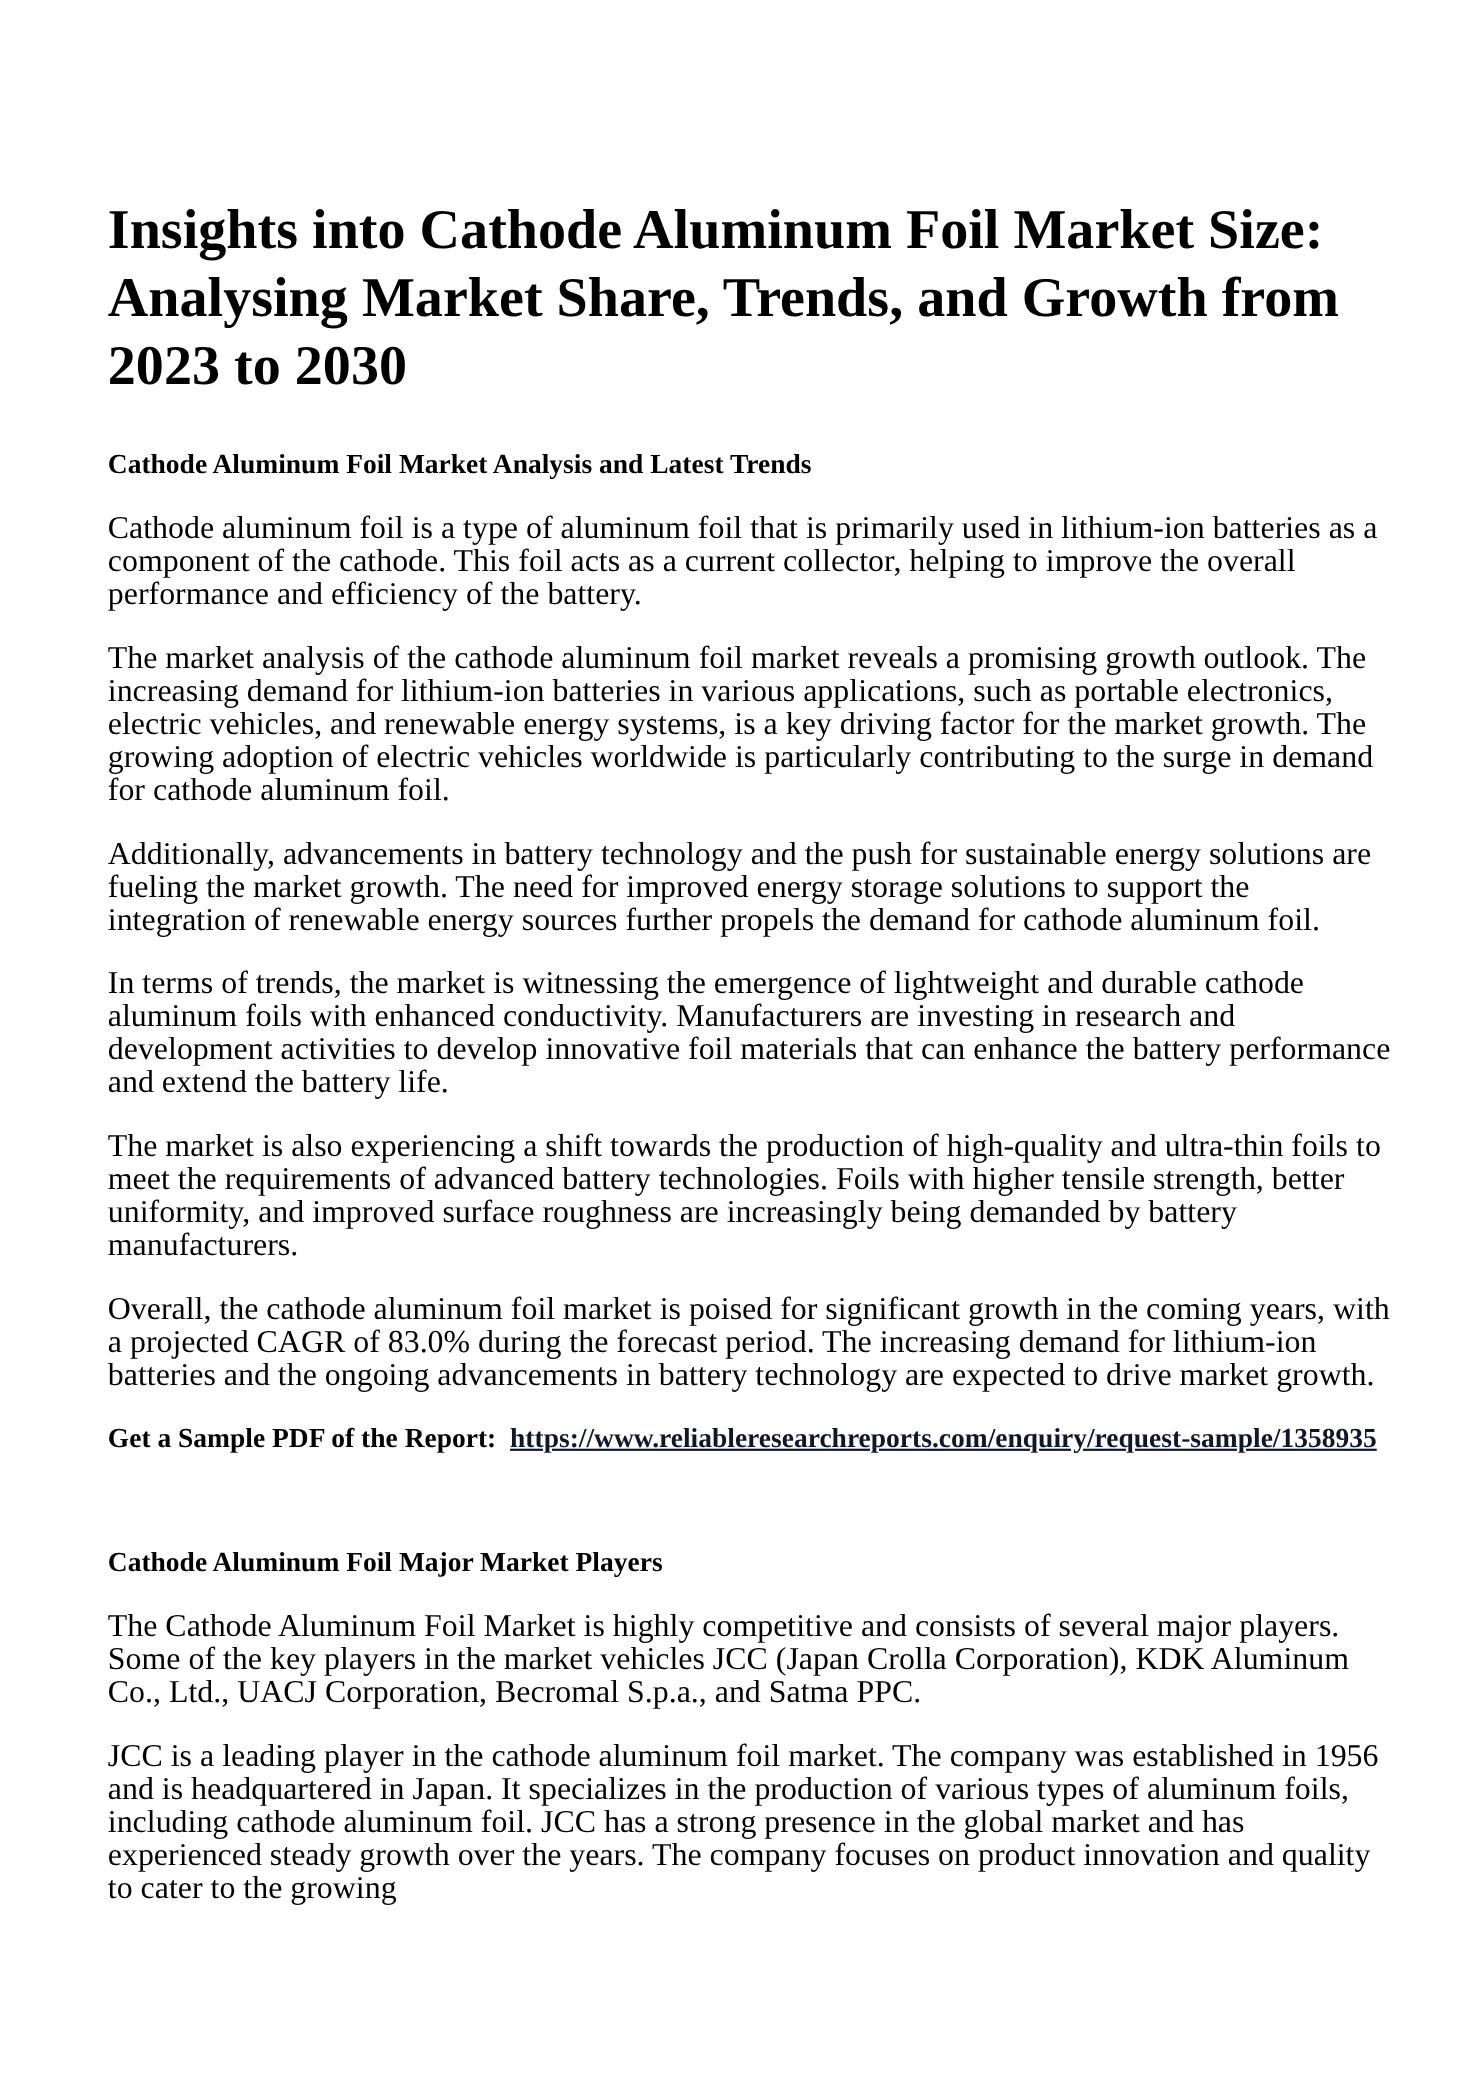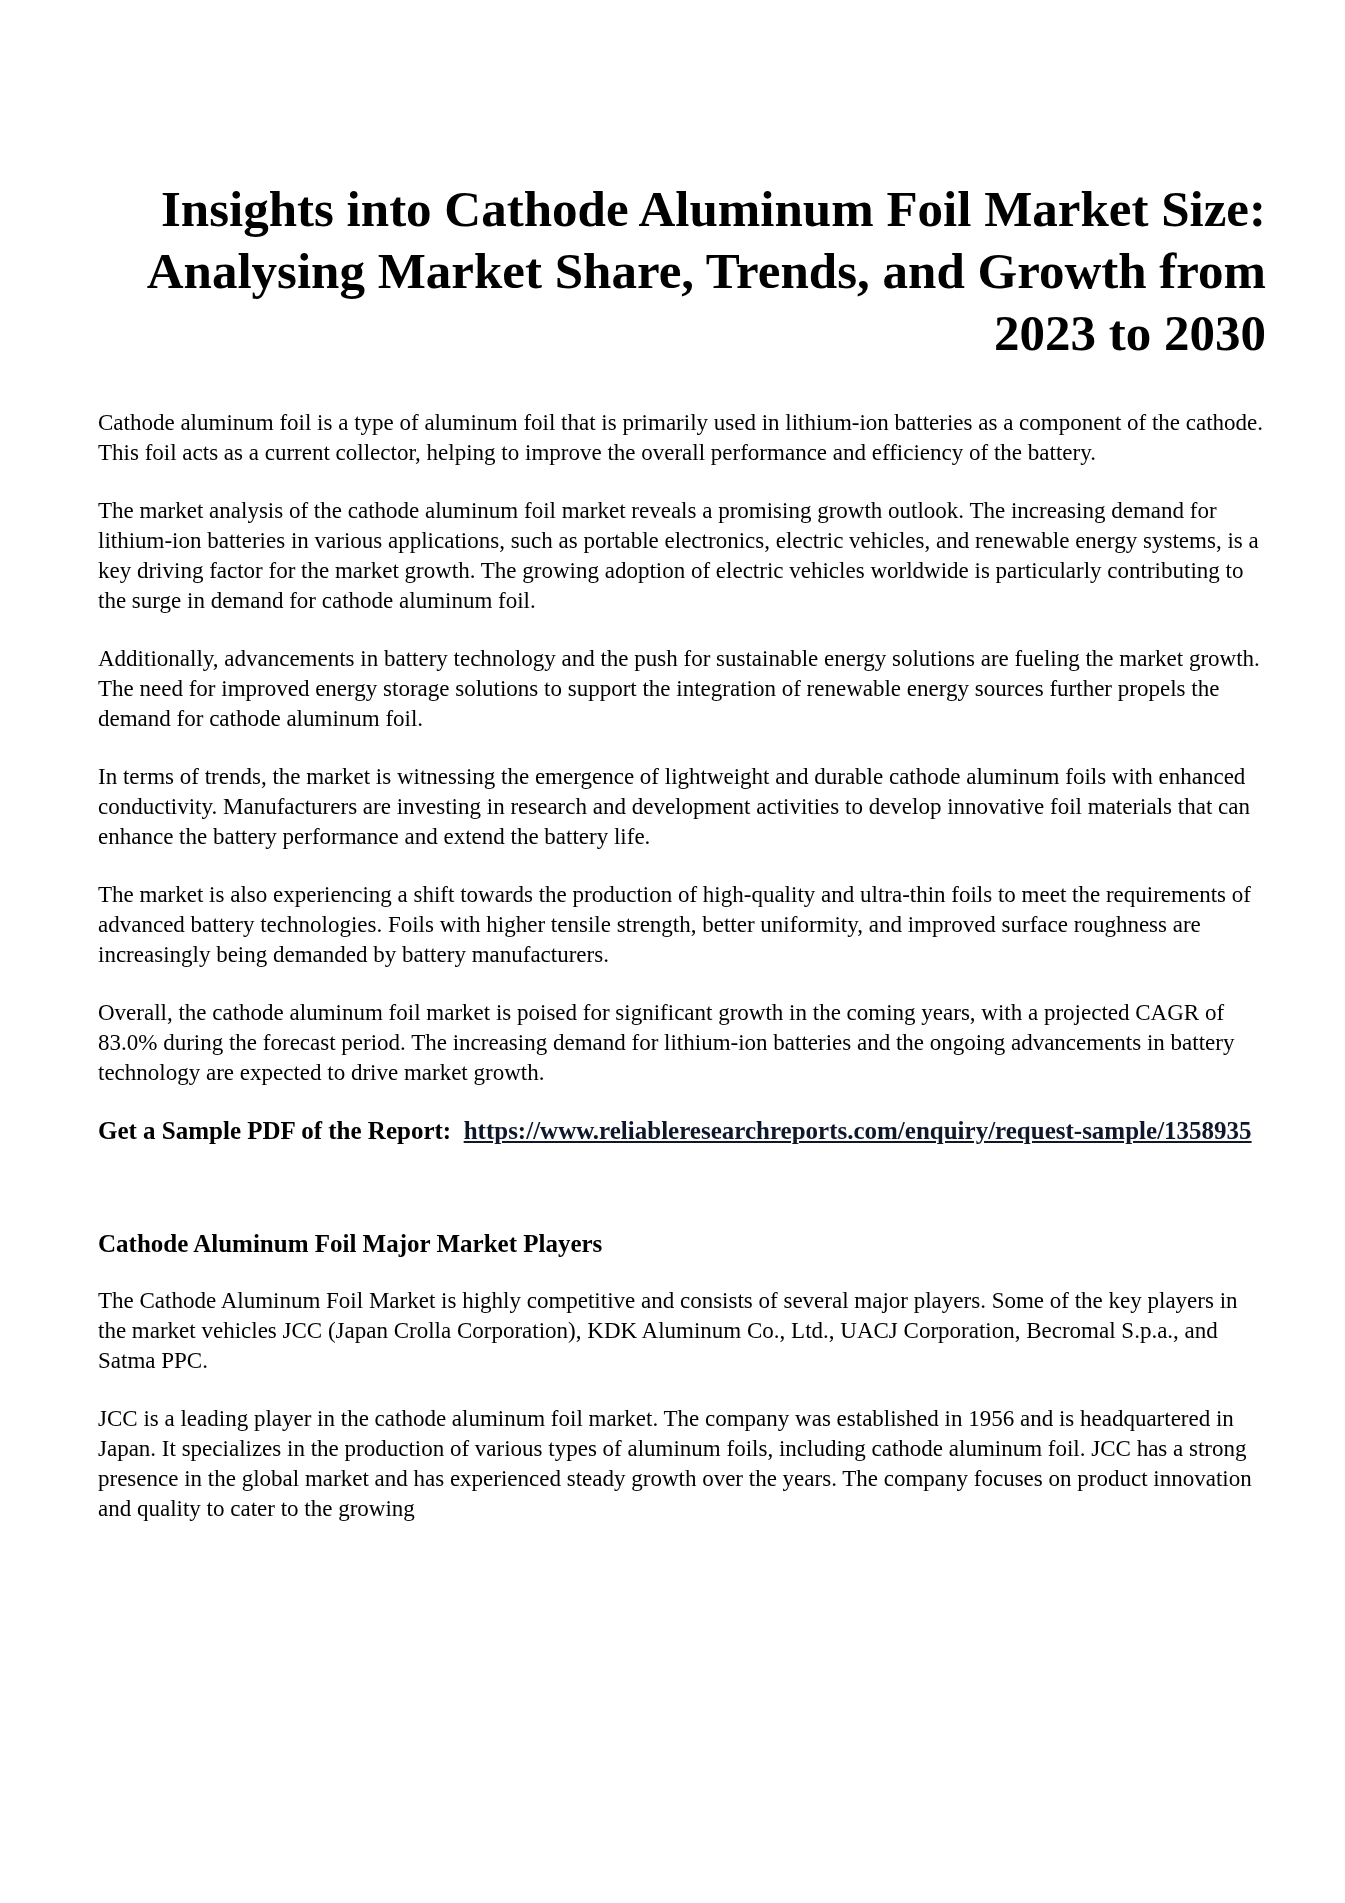--- a/index.html
+++ b/index.html
@@ -21,32 +21,31 @@
       top: 178px;
       width: 1168px;
     }
     h1.title {
       font-family: "Liberation Serif", serif;
       font-weight: bold;
       font-size: 51px;
       line-height: 62px;
       margin: 0 0 44px 0;
       letter-spacing: 0;
-      text-align: right;
     }
     h2.section-heading {
       font-family: "Liberation Serif", serif;
       font-weight: bold;
       font-size: 25px;
       line-height: 30px;
       margin: 0 0 27px 0;
     }
     p.body-para {
       font-family: "Liberation Serif", serif;
-      font-size: 23px;
+      font-size: 29px;
       line-height: 30px;
       margin: 0 0 28px 0;
     }
     p.cta {
       font-family: "Liberation Serif", serif;
       font-weight: bold;
       font-size: 25px;
       line-height: 30px;
       margin: 0 0 83px 0;
     }
@@ -58,20 +57,21 @@
     .sp { white-space: pre; }
   </style>
 </head>
 <body>
 
 <div class="page">
 
   <h1 class="title">Insights into Cathode Aluminum Foil Market Size: Analysing Market Share, Trends, and Growth from 2023 to 2030</h1>
 
   <section>
+    <h2 class="section-heading">Cathode Aluminum Foil Market Analysis and Latest Trends</h2>
     <p class="body-para">Cathode aluminum foil is a type of aluminum foil that is primarily used in lithium-ion batteries as a component of the cathode. This foil acts as a current collector, helping to improve the overall performance and efficiency of the battery.</p>
     <p class="body-para">The market analysis of the cathode aluminum foil market reveals a promising growth outlook. The increasing demand for lithium-ion batteries in various applications, such as portable electronics, electric vehicles, and renewable energy systems, is a key driving factor for the market growth. The growing adoption of electric vehicles worldwide is particularly contributing to the surge in demand for cathode aluminum foil.</p>
     <p class="body-para">Additionally, advancements in battery technology and the push for sustainable energy solutions are fueling the market growth. The need for improved energy storage solutions to support the integration of renewable energy sources further propels the demand for cathode aluminum foil.</p>
     <p class="body-para">In terms of trends, the market is witnessing the emergence of lightweight and durable cathode aluminum foils with enhanced conductivity. Manufacturers are investing in research and development activities to develop innovative foil materials that can enhance the battery performance and extend the battery life.</p>
     <p class="body-para">The market is also experiencing a shift towards the production of high-quality and ultra-thin foils to meet the requirements of advanced battery technologies. Foils with higher tensile strength, better uniformity, and improved surface roughness are increasingly being demanded by battery manufacturers.</p>
     <p class="body-para">Overall, the cathode aluminum foil market is poised for significant growth in the coming years, with a projected CAGR of 83.0% during the forecast period. The increasing demand for lithium-ion batteries and the ongoing advancements in battery technology are expected to drive market growth.</p>
     <p class="cta"><span>Get a Sample PDF of the Report:</span><span class="sp">  </span><a class="report-link" href="#">https://www.reliableresearchreports.com/enquiry/request-sample/1358935</a></p>
   </section>
 
   <section>

